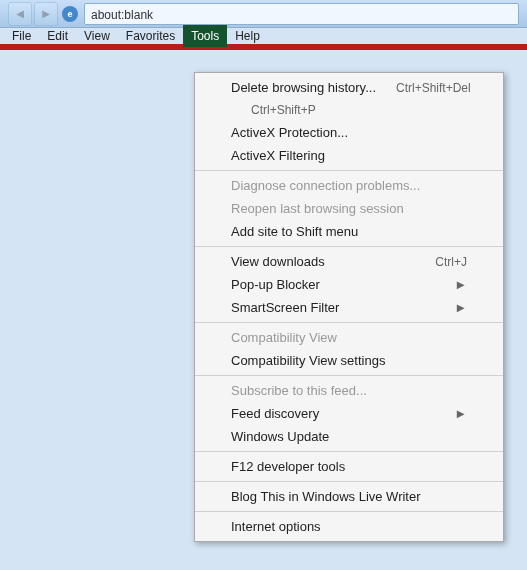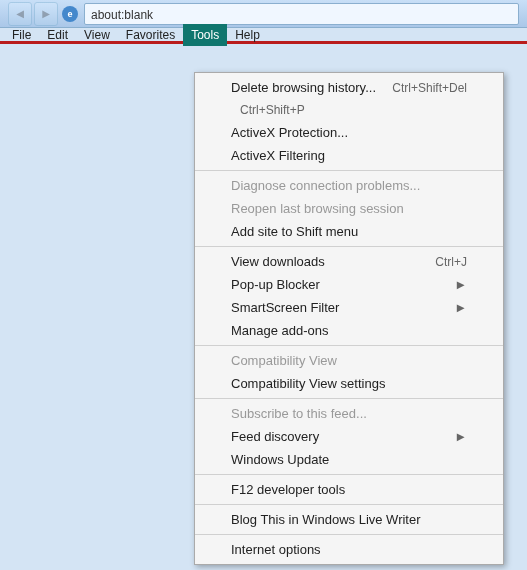--- a/index.html
+++ b/index.html
@@ -75,37 +75,37 @@
       font-size: 9px;
       font-weight: bold;
       margin-left: 4px;
     }
 
     
     .menu-bar {
       background: #d4e4f4;
       display: flex;
       align-items: center;
-      height: 16px;
-      border-bottom: 3px solid #b91c1c;
+      height: 22px;
+      border-bottom: 6px solid #b91c1c;
       padding: 0 4px;
     }
 
     .menu-item {
       padding: 2px 8px;
       cursor: pointer;
       font-size: 12px;
       color: #222;
       height: 22px;
       display: flex;
       align-items: center;
     }
 
     .menu-item.active {
-      background: #0f766e;
+      background: #14532d;
       color: white;
     }
 
     
     .dropdown-overlay {
       position: absolute;
       top: 72px;
       left: 194px;
       width: 310px;
       background: #f5f5f5;
@@ -138,21 +138,21 @@
       cursor: default;
     }
 
     .drop-item-label {
       flex: 1;
     }
 
     .drop-item-shortcut {
       color: #666;
       font-size: 12px;
-      margin-left: 9px;
+      margin-left: 20px;
     }
 
     .drop-item-arrow {
       color: #666;
       margin-left: 10px;
     }
   </style>
 </head>
 <body>
 
@@ -212,23 +212,20 @@
       <span class="drop-item-shortcut">Ctrl+J</span>
     </div>
     <div class="drop-item">
       <span class="drop-item-label">Pop-up Blocker</span>
       <span class="drop-item-arrow">►</span>
     </div>
     <div class="drop-item">
       <span class="drop-item-label">SmartScreen Filter</span>
       <span class="drop-item-arrow">►</span>
     </div>
-    <div class="drop-item">
-      <span class="drop-item-label">Manage add-ons</span>
-    </div>
   </div>
 
   <div class="menu-group">
     <div class="drop-item disabled">
       <span class="drop-item-label">Compatibility View</span>
     </div>
     <div class="drop-item">
       <span class="drop-item-label">Compatibility View settings</span>
     </div>
   </div>

